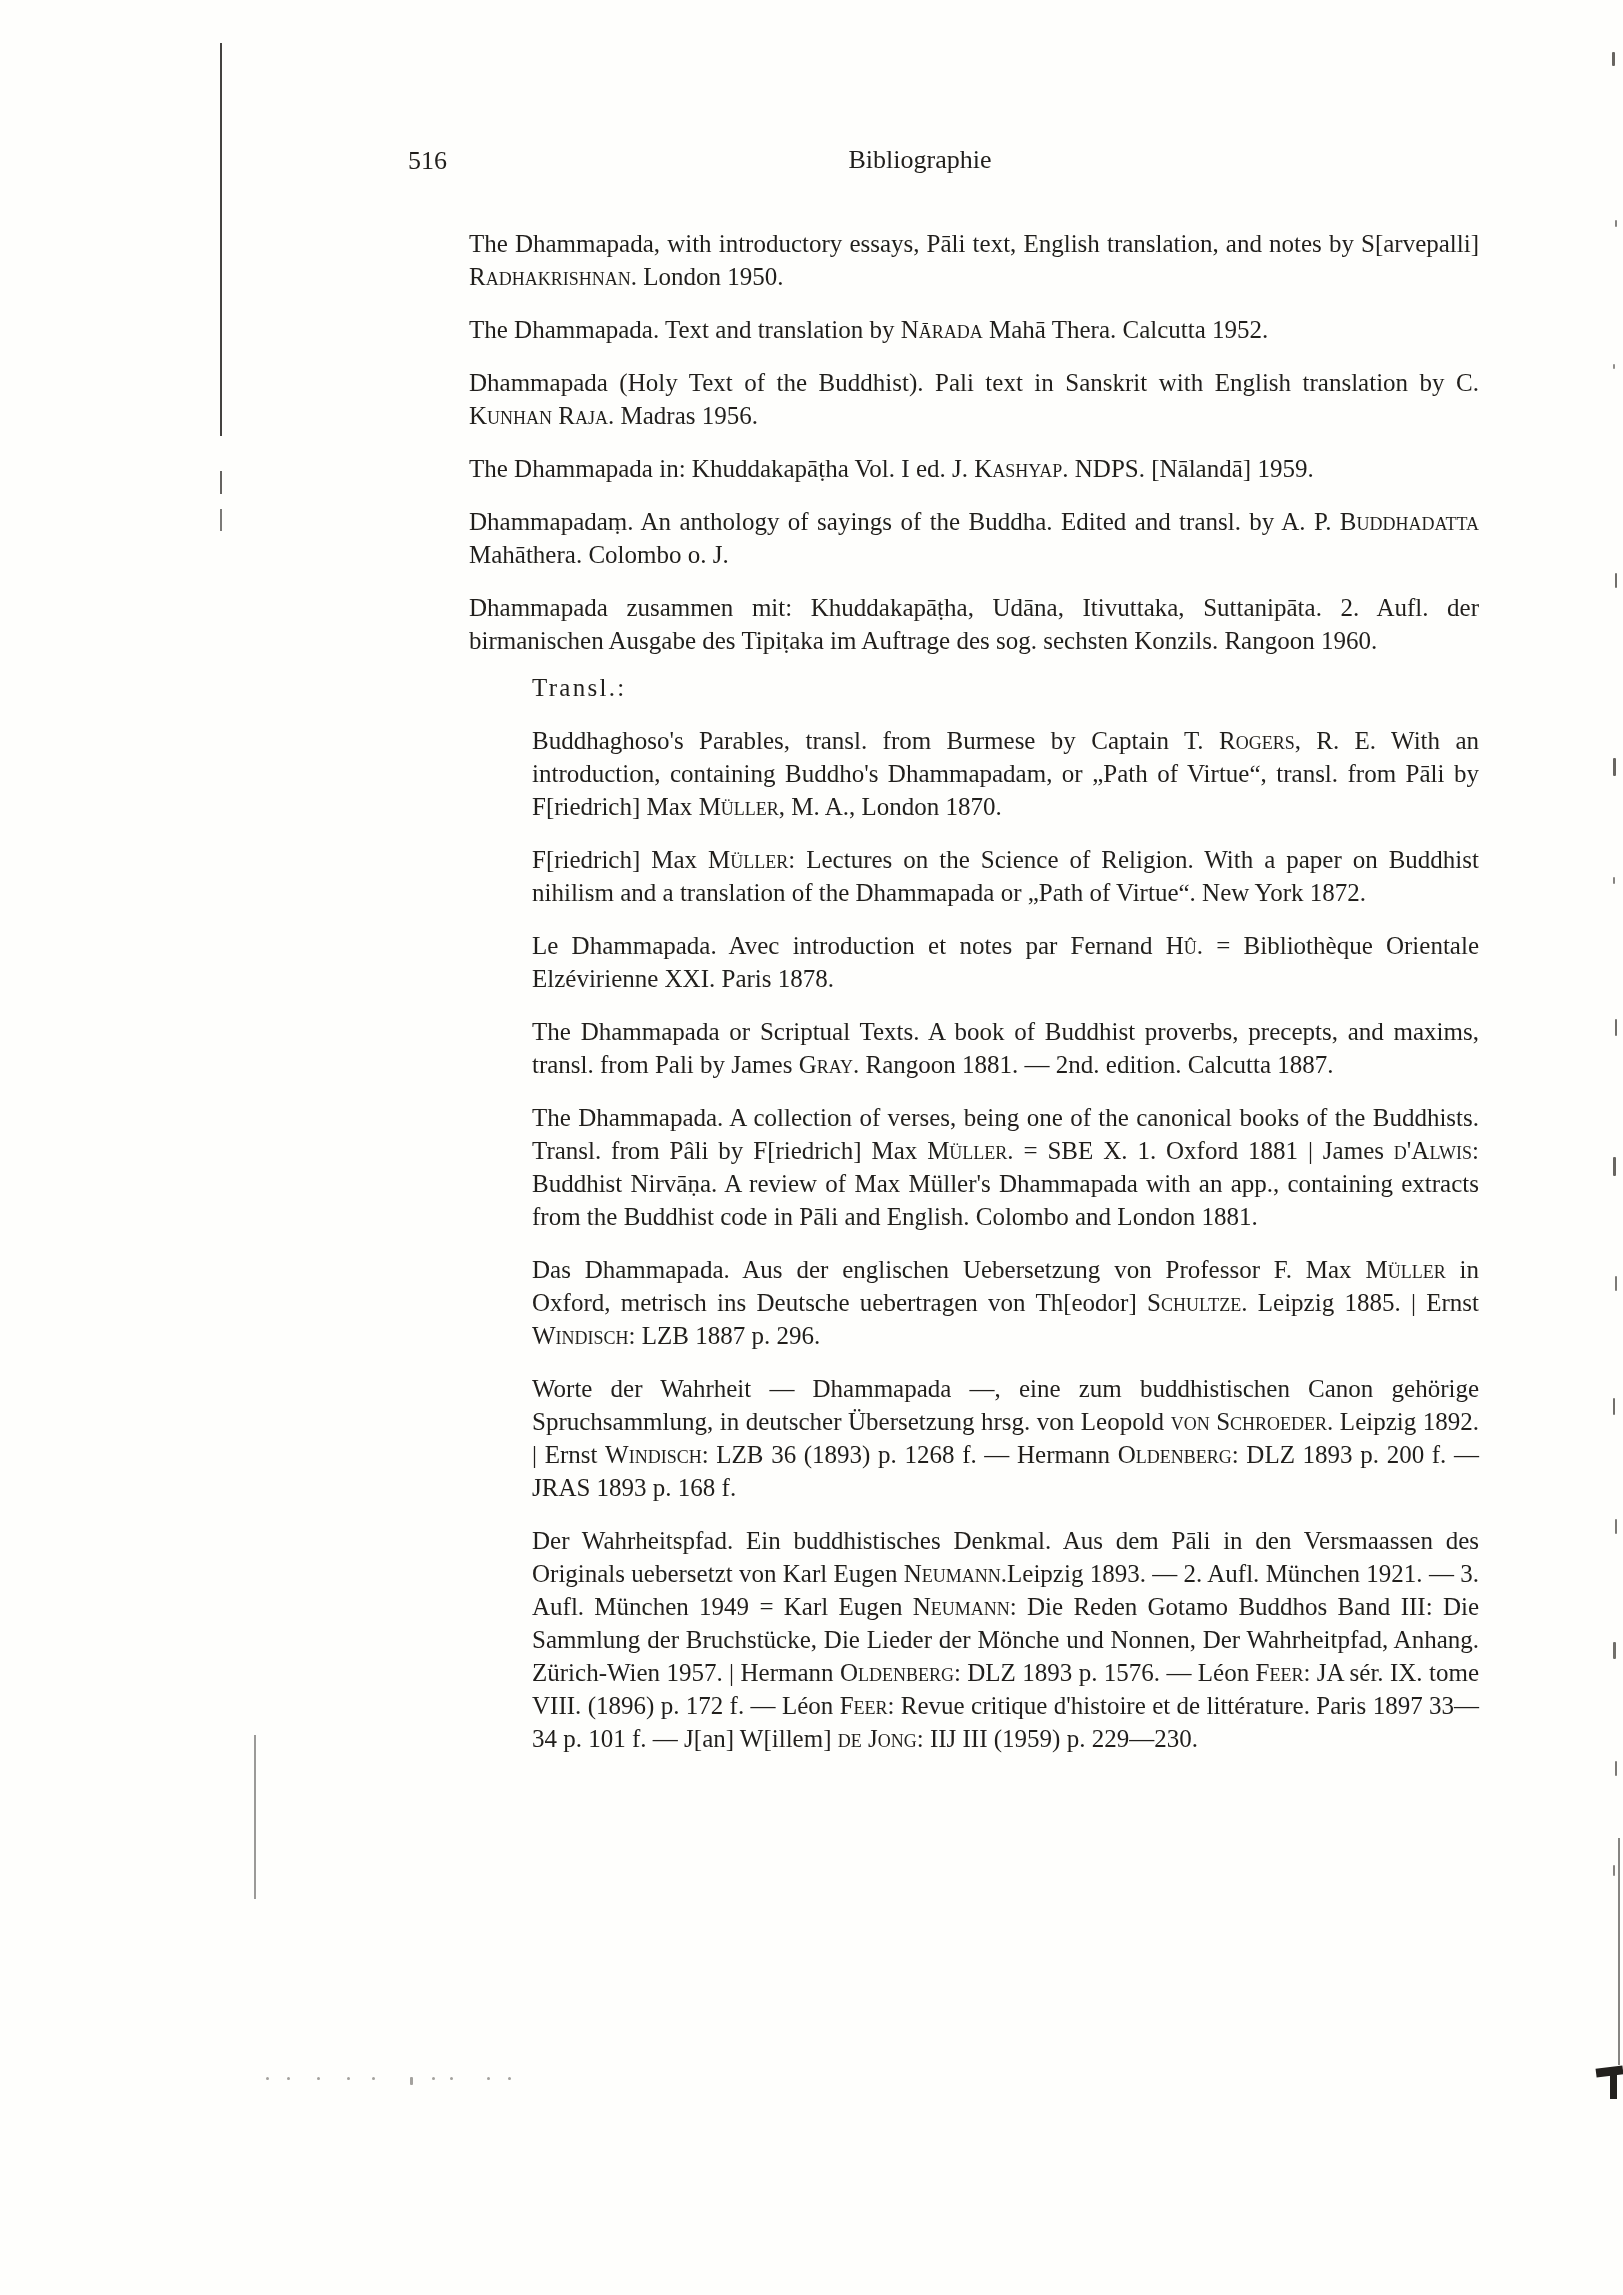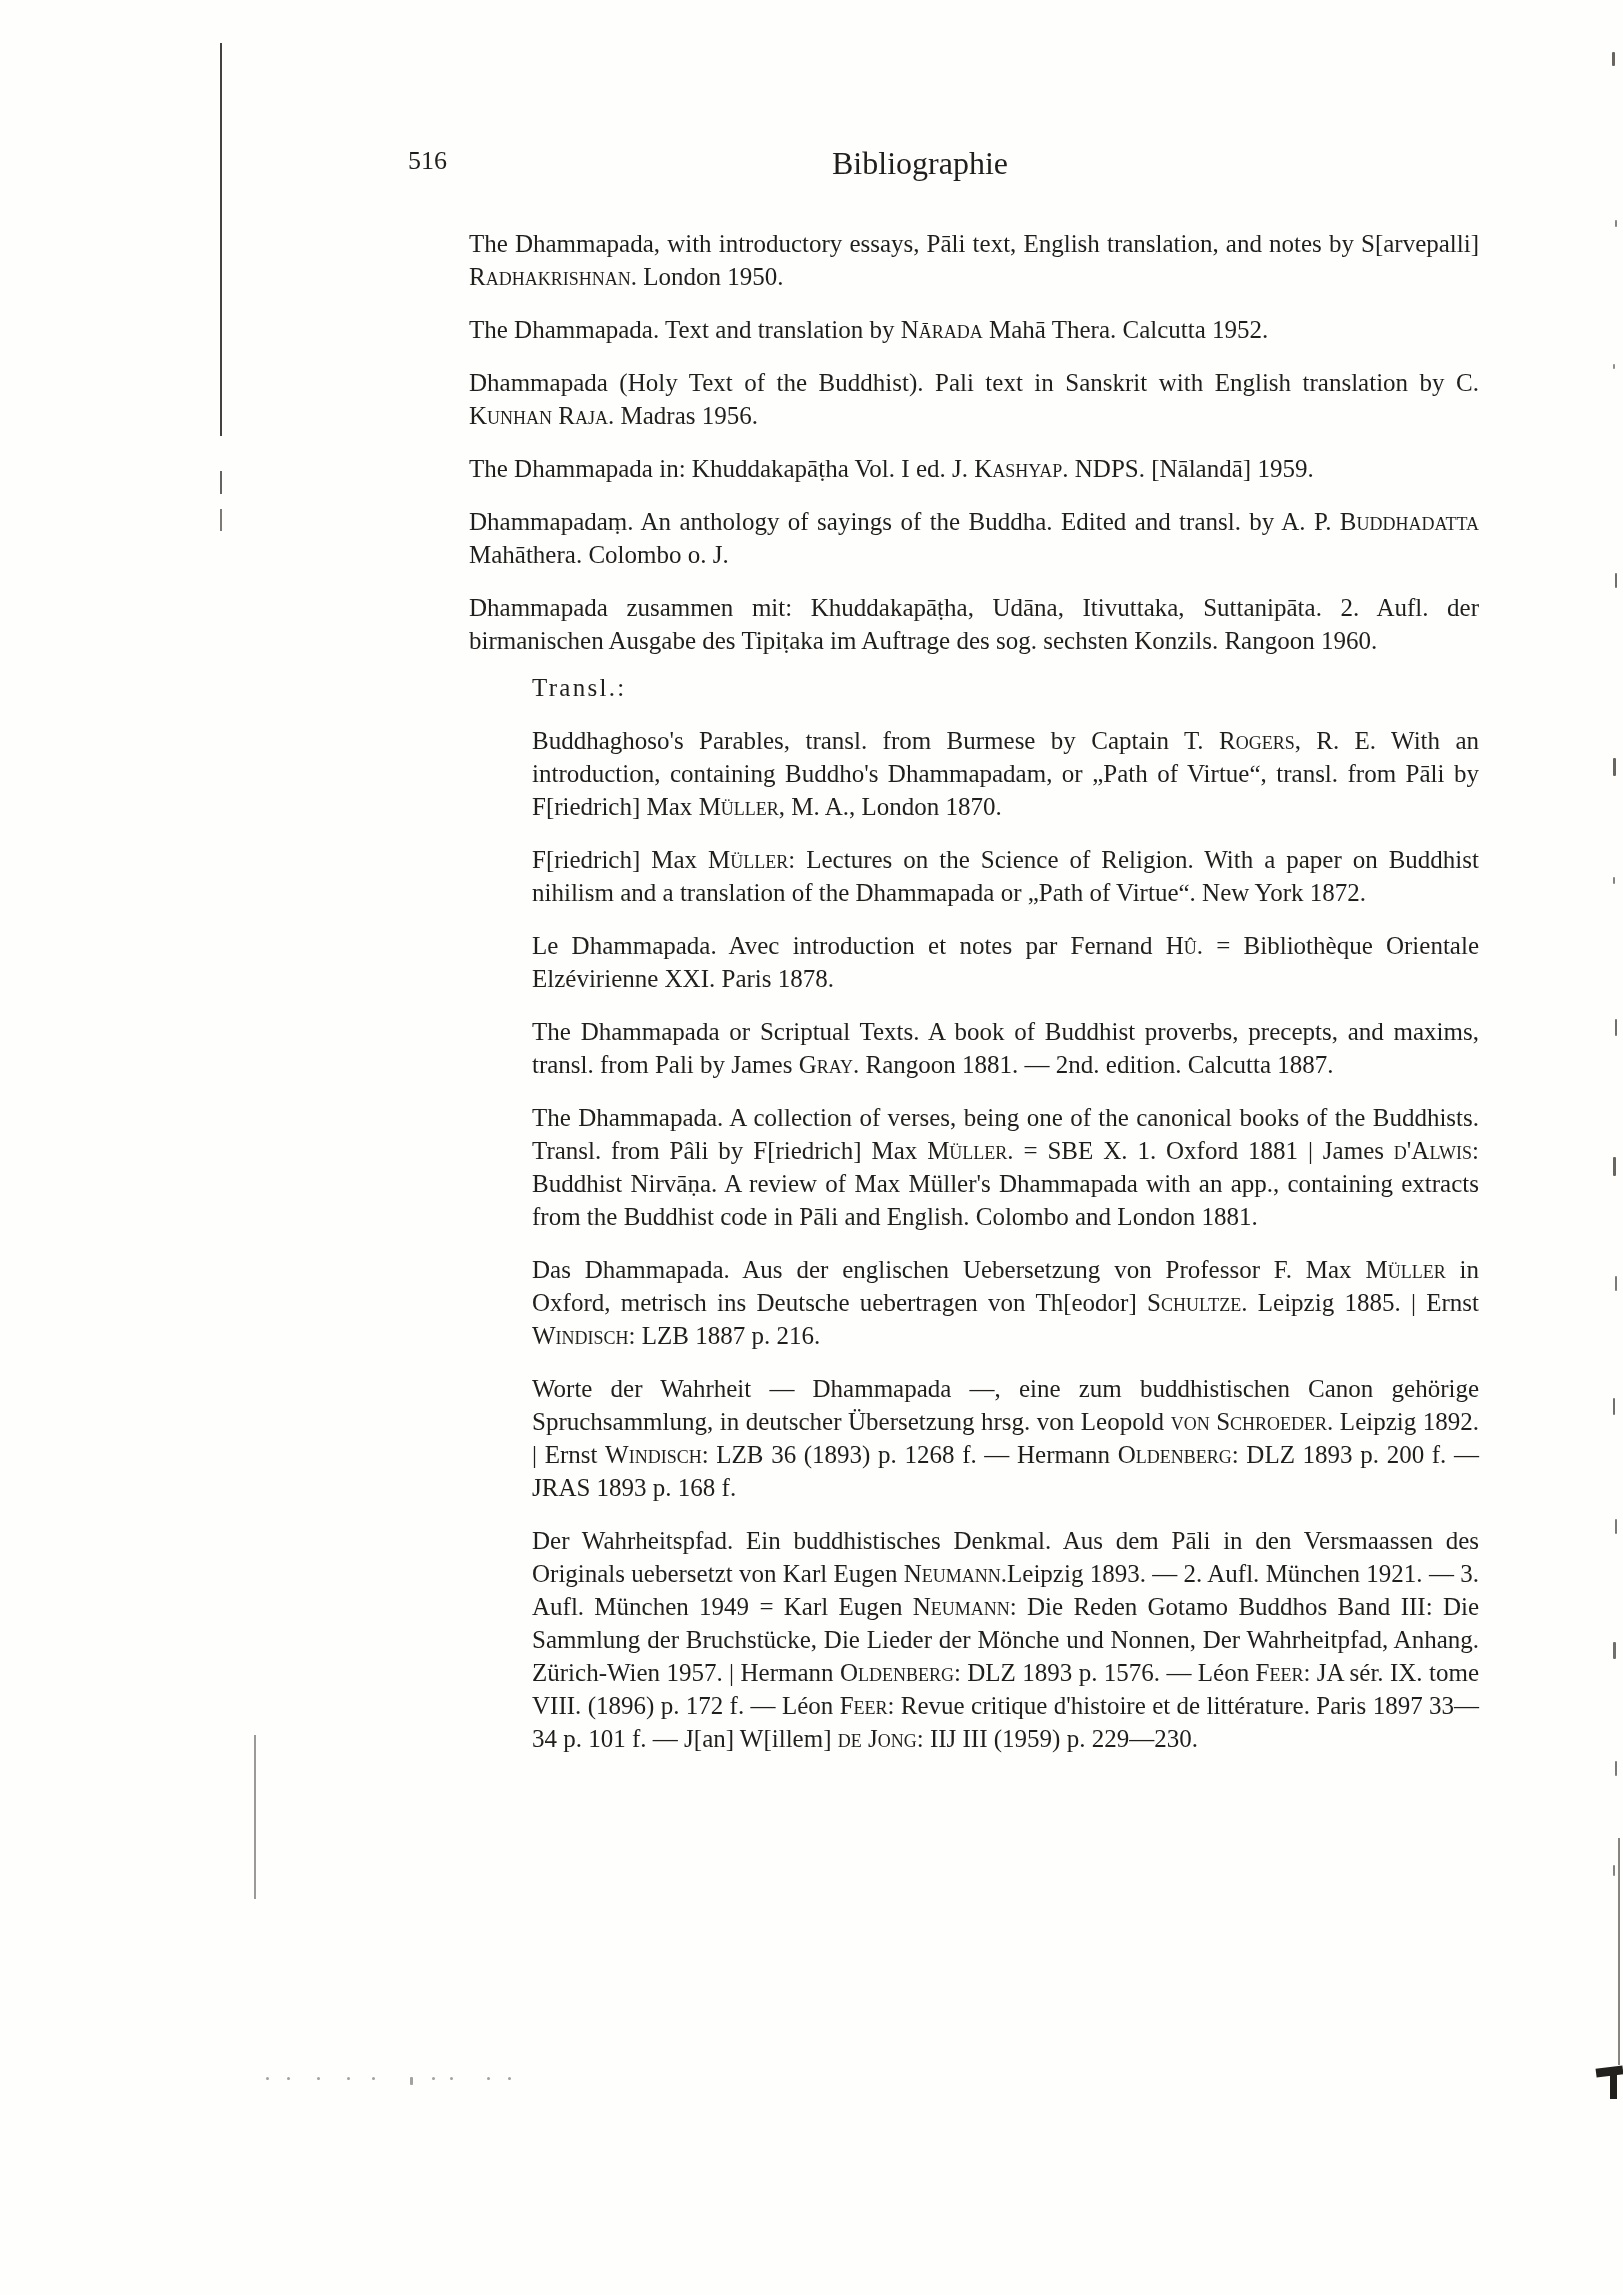--- a/index.html
+++ b/index.html
@@ -7,21 +7,21 @@
   body {
     width: 1624px; height: 2295px;
     position: relative;
     overflow: hidden;
     background: #fefefc;
     font-family: "Liberation Serif", "DejaVu Serif", serif;
     color: #211f1c;
   }
   .page-header { position: absolute; top: 145px; left: 469px; width: 1010px; }
   .page-number { position: absolute; left: -61px; top: 1.1px; font-size: 26px; text-align: right; }
-  .page-title { display: block; text-align: center; padding-right: 108px; font-size: 32px; }
+  .page-title { display: block; text-align: center; padding-right: 108px; font-size: 26px; }
   .content { position: absolute; left: 469px; top: 207px; width: 1010px; }
   .entry {
     font-size: 25px; line-height: 33px;
     text-align: justify;
     margin-bottom: 13.6px;
     color: #211f1c;
     margin-top: 20px;
   }
   .entry.level-1 { margin-left: 63px; }
   .entry.heading {
@@ -89,17 +89,17 @@
     <p class="entry"><span>Dhammapada (Holy Text of the Buddhist). Pali text in Sanskrit with English translation by C. </span><span class="sc">Kunhan Raja</span><span>. Madras 1956.</span></p>
     <p class="entry"><span>The Dhammapada in: Khuddakapāṭha Vol. I ed. J. </span><span class="sc">Kashyap</span><span>. NDPS. [Nālandā] 1959.</span></p>
     <p class="entry"><span>Dhammapadaṃ. An anthology of sayings of the Buddha. Edited and transl. by A. P. </span><span class="sc">Buddhadatta</span><span> Mahāthera. Colombo o. J.</span></p>
     <p class="entry"><span>Dhammapada zusammen mit: Khuddakapāṭha, Udāna, Itivuttaka, Suttanipāta. 2. Aufl. der birmanischen Ausgabe des Tipiṭaka im Auftrage des sog. sechsten Konzils. Rangoon 1960.</span></p>
     <p class="entry level-1 heading"><span>Transl.:</span></p>
     <p class="entry level-1"><span>Buddhaghoso's Parables, transl. from Burmese by Captain T. </span><span class="sc">Rogers</span><span>, R. E. With an introduction, containing Buddho's Dhammapadam, or „Path of Virtue“, transl. from Pāli by F[riedrich] Max </span><span class="sc">Müller</span><span>, M. A., London 1870.</span></p>
     <p class="entry level-1"><span>F[riedrich] Max </span><span class="sc">Müller</span><span>: Lectures on the Science of Religion. With a paper on Buddhist nihilism and a translation of the Dhammapada or „Path of Virtue“. New York 1872.</span></p>
     <p class="entry level-1"><span>Le Dhammapada. Avec introduction et notes par Fernand </span><span class="sc">Hû</span><span>. = Bibliothèque Orientale Elzévirienne XXI. Paris 1878.</span></p>
     <p class="entry level-1"><span>The Dhammapada or Scriptual Texts. A book of Buddhist proverbs, precepts, and maxims, transl. from Pali by James </span><span class="sc">Gray</span><span>. Rangoon 1881. — 2nd. edition. Calcutta 1887.</span></p>
     <p class="entry level-1"><span>The Dhammapada. A collection of verses, being one of the canonical books of the Buddhists. Transl. from Pâli by F[riedrich] Max </span><span class="sc">Müller</span><span>. = SBE X. 1. Oxford 1881 | James </span><span class="sc">d'Alwis</span><span>: Buddhist Nirvāṇa. A review of Max Müller's Dhammapada with an app., containing extracts from the Buddhist code in Pāli and English. Colombo and London 1881.</span></p>
-    <p class="entry level-1"><span>Das Dhammapada. Aus der englischen Uebersetzung von Professor F. Max </span><span class="sc">Müller</span><span> in Oxford, metrisch ins Deutsche uebertragen von Th[eodor] </span><span class="sc">Schultze</span><span>. Leipzig 1885. | Ernst </span><span class="sc">Windisch</span><span>: LZB 1887 p. 216.</span></p>
+    <p class="entry level-1"><span>Das Dhammapada. Aus der englischen Uebersetzung von Professor F. Max </span><span class="sc">Müller</span><span> in Oxford, metrisch ins Deutsche uebertragen von Th[eodor] </span><span class="sc">Schultze</span><span>. Leipzig 1885. | Ernst </span><span class="sc">Windisch</span><span>: LZB 1887 p. 296.</span></p>
     <p class="entry level-1"><span>Worte der Wahrheit — Dhammapada —, eine zum buddhistischen Canon gehörige Spruchsammlung, in deutscher Übersetzung hrsg. von Leopold </span><span class="sc">von Schroeder</span><span>. Leipzig 1892. | Ernst </span><span class="sc">Windisch</span><span>: LZB 36 (1893) p. 1268 f. — Hermann </span><span class="sc">Oldenberg</span><span>: DLZ 1893 p. 200 f. — JRAS 1893 p. 168 f.</span></p>
     <p class="entry level-1"><span>Der Wahrheitspfad. Ein buddhistisches Denkmal. Aus dem Pāli in den Versmaassen des Originals uebersetzt von Karl Eugen </span><span class="sc">Neumann</span><span>.Leipzig 1893. — 2. Aufl. München 1921. — 3. Aufl. München 1949 = Karl Eugen </span><span class="sc">Neumann</span><span>: Die Reden Gotamo Buddhos Band III: Die Sammlung der Bruchstücke, Die Lieder der Mönche und Nonnen, Der Wahrheitpfad, Anhang. Zürich-Wien 1957. | Hermann </span><span class="sc">Oldenberg</span><span>: DLZ 1893 p. 1576. — Léon </span><span class="sc">Feer</span><span>: JA sér. IX. tome VIII. (1896) p. 172 f. — Léon </span><span class="sc">Feer</span><span>: Revue critique d'histoire et de littérature. Paris 1897 33—34 p. 101 f. — J[an] W[illem] </span><span class="sc">de Jong</span><span>: IIJ III (1959) p. 229—230.</span></p>
   </main>
 
 
 </body></html>

